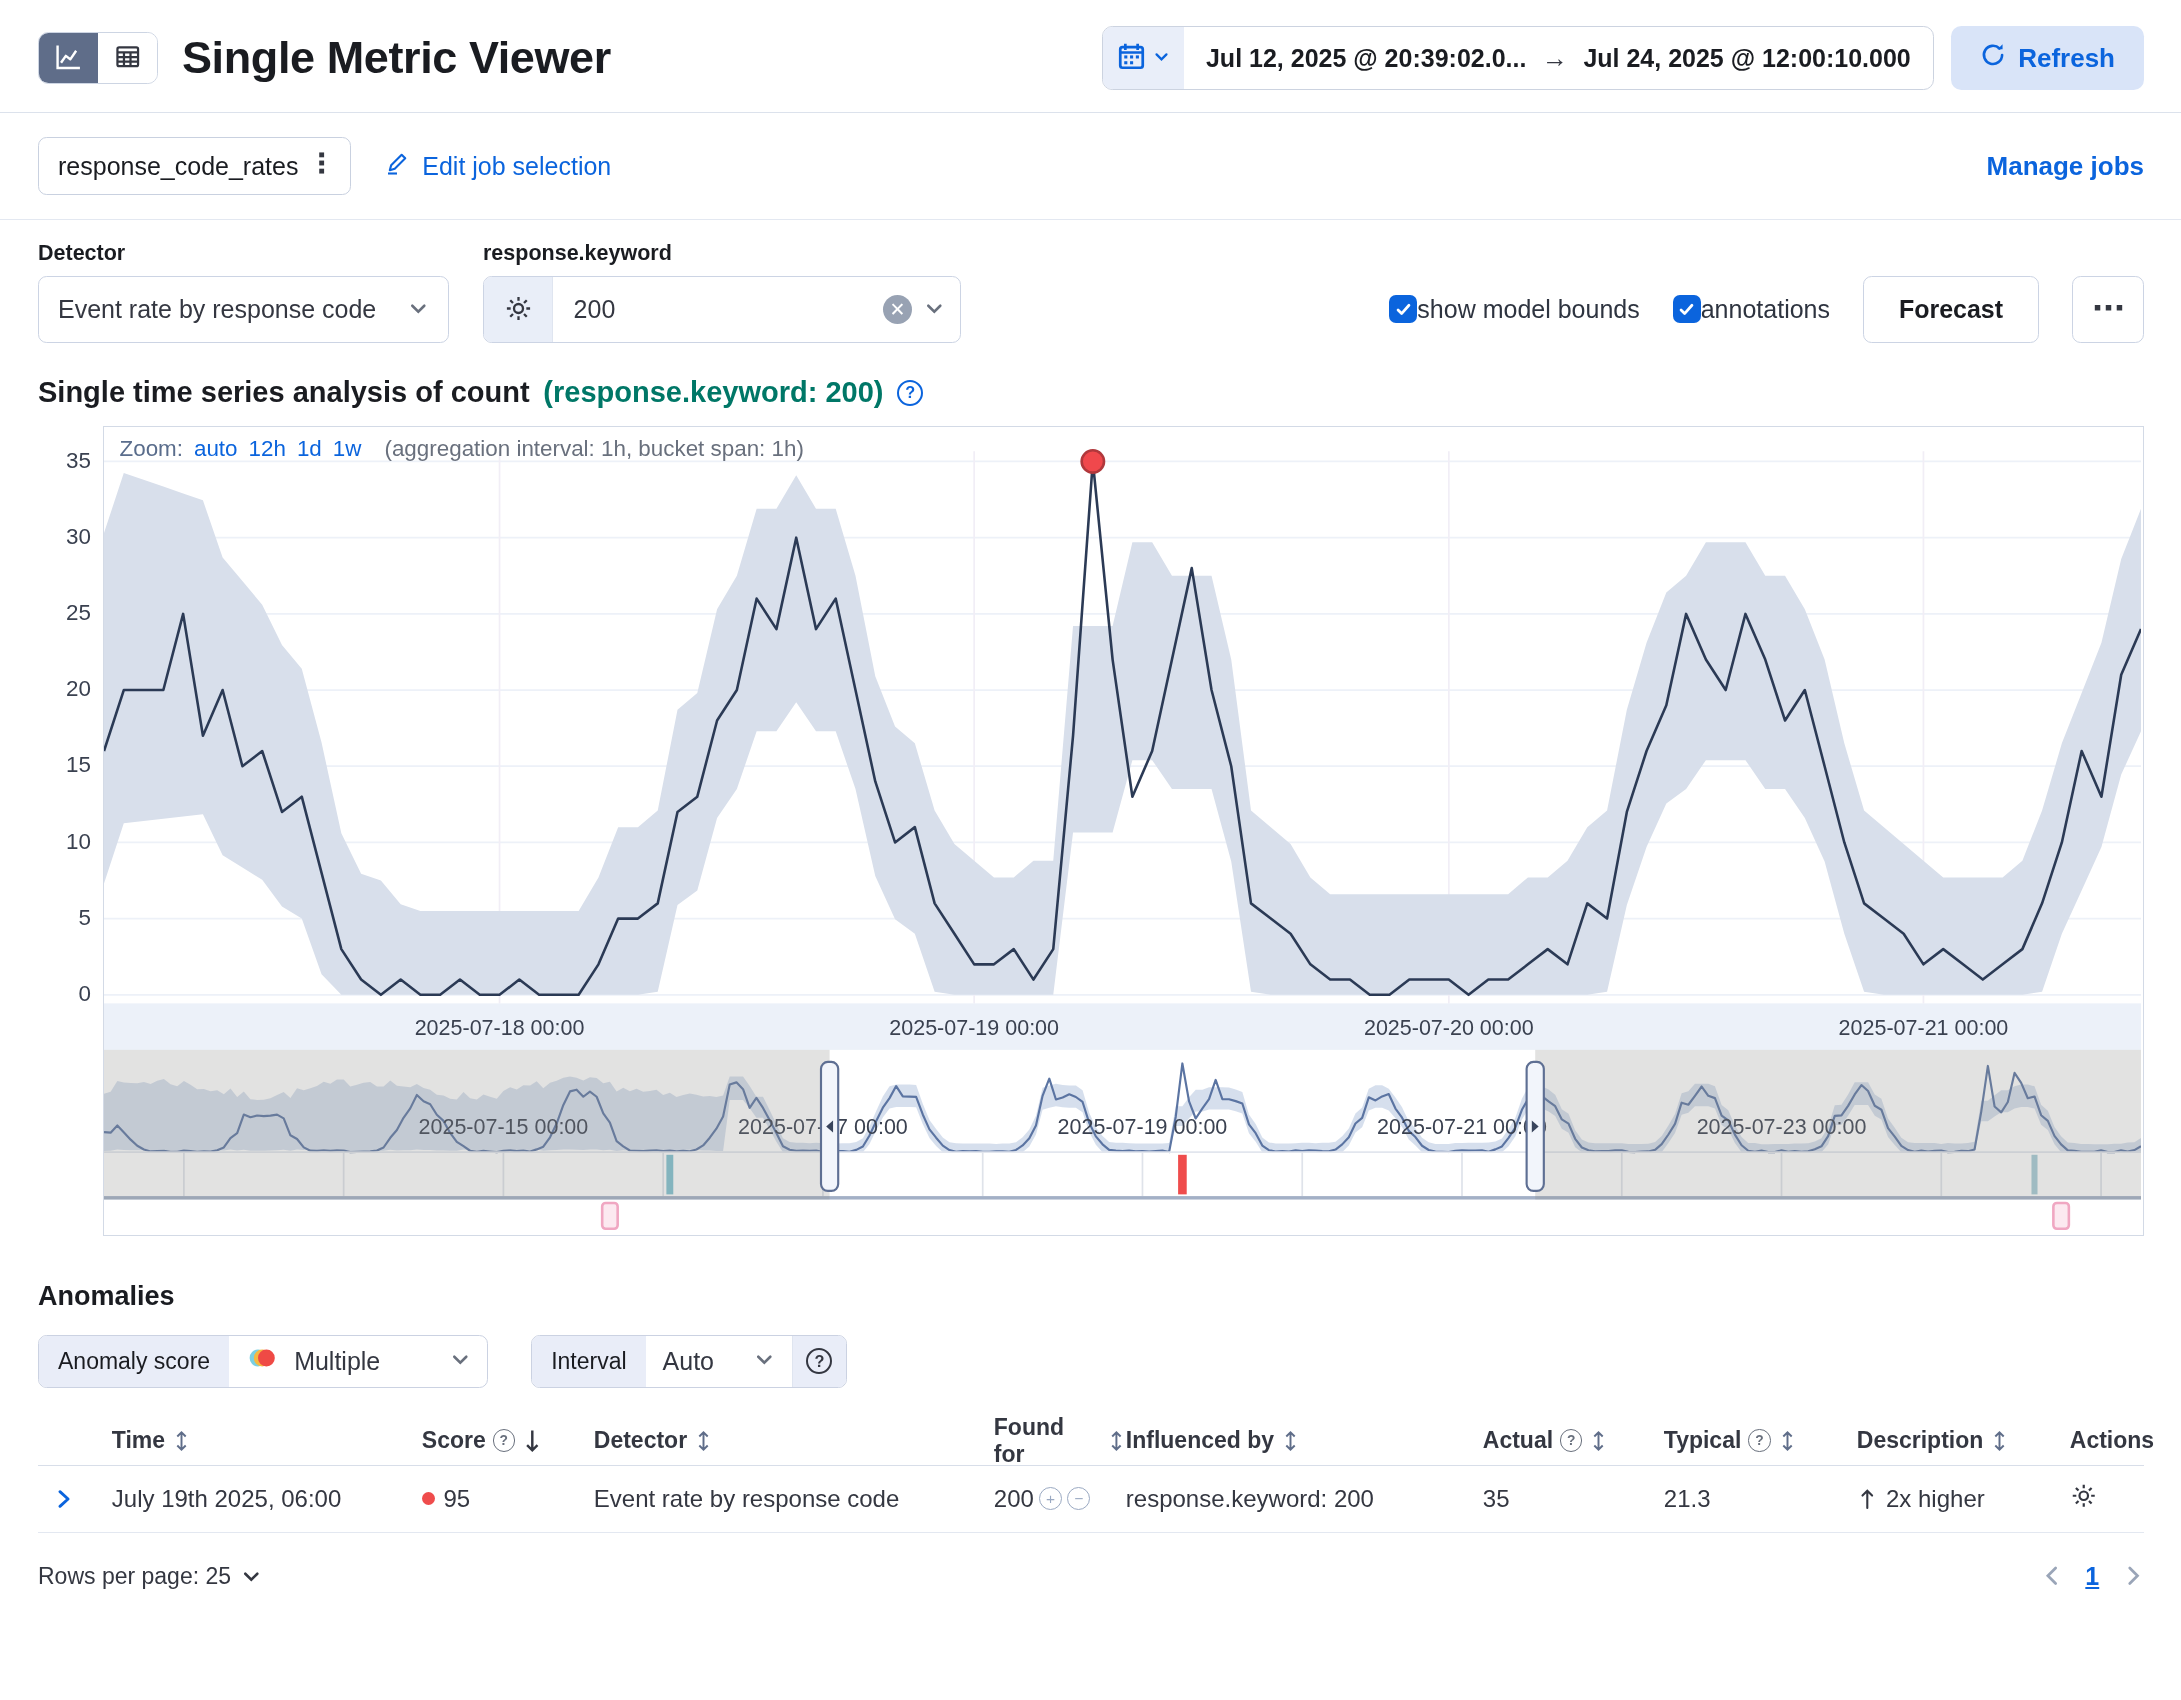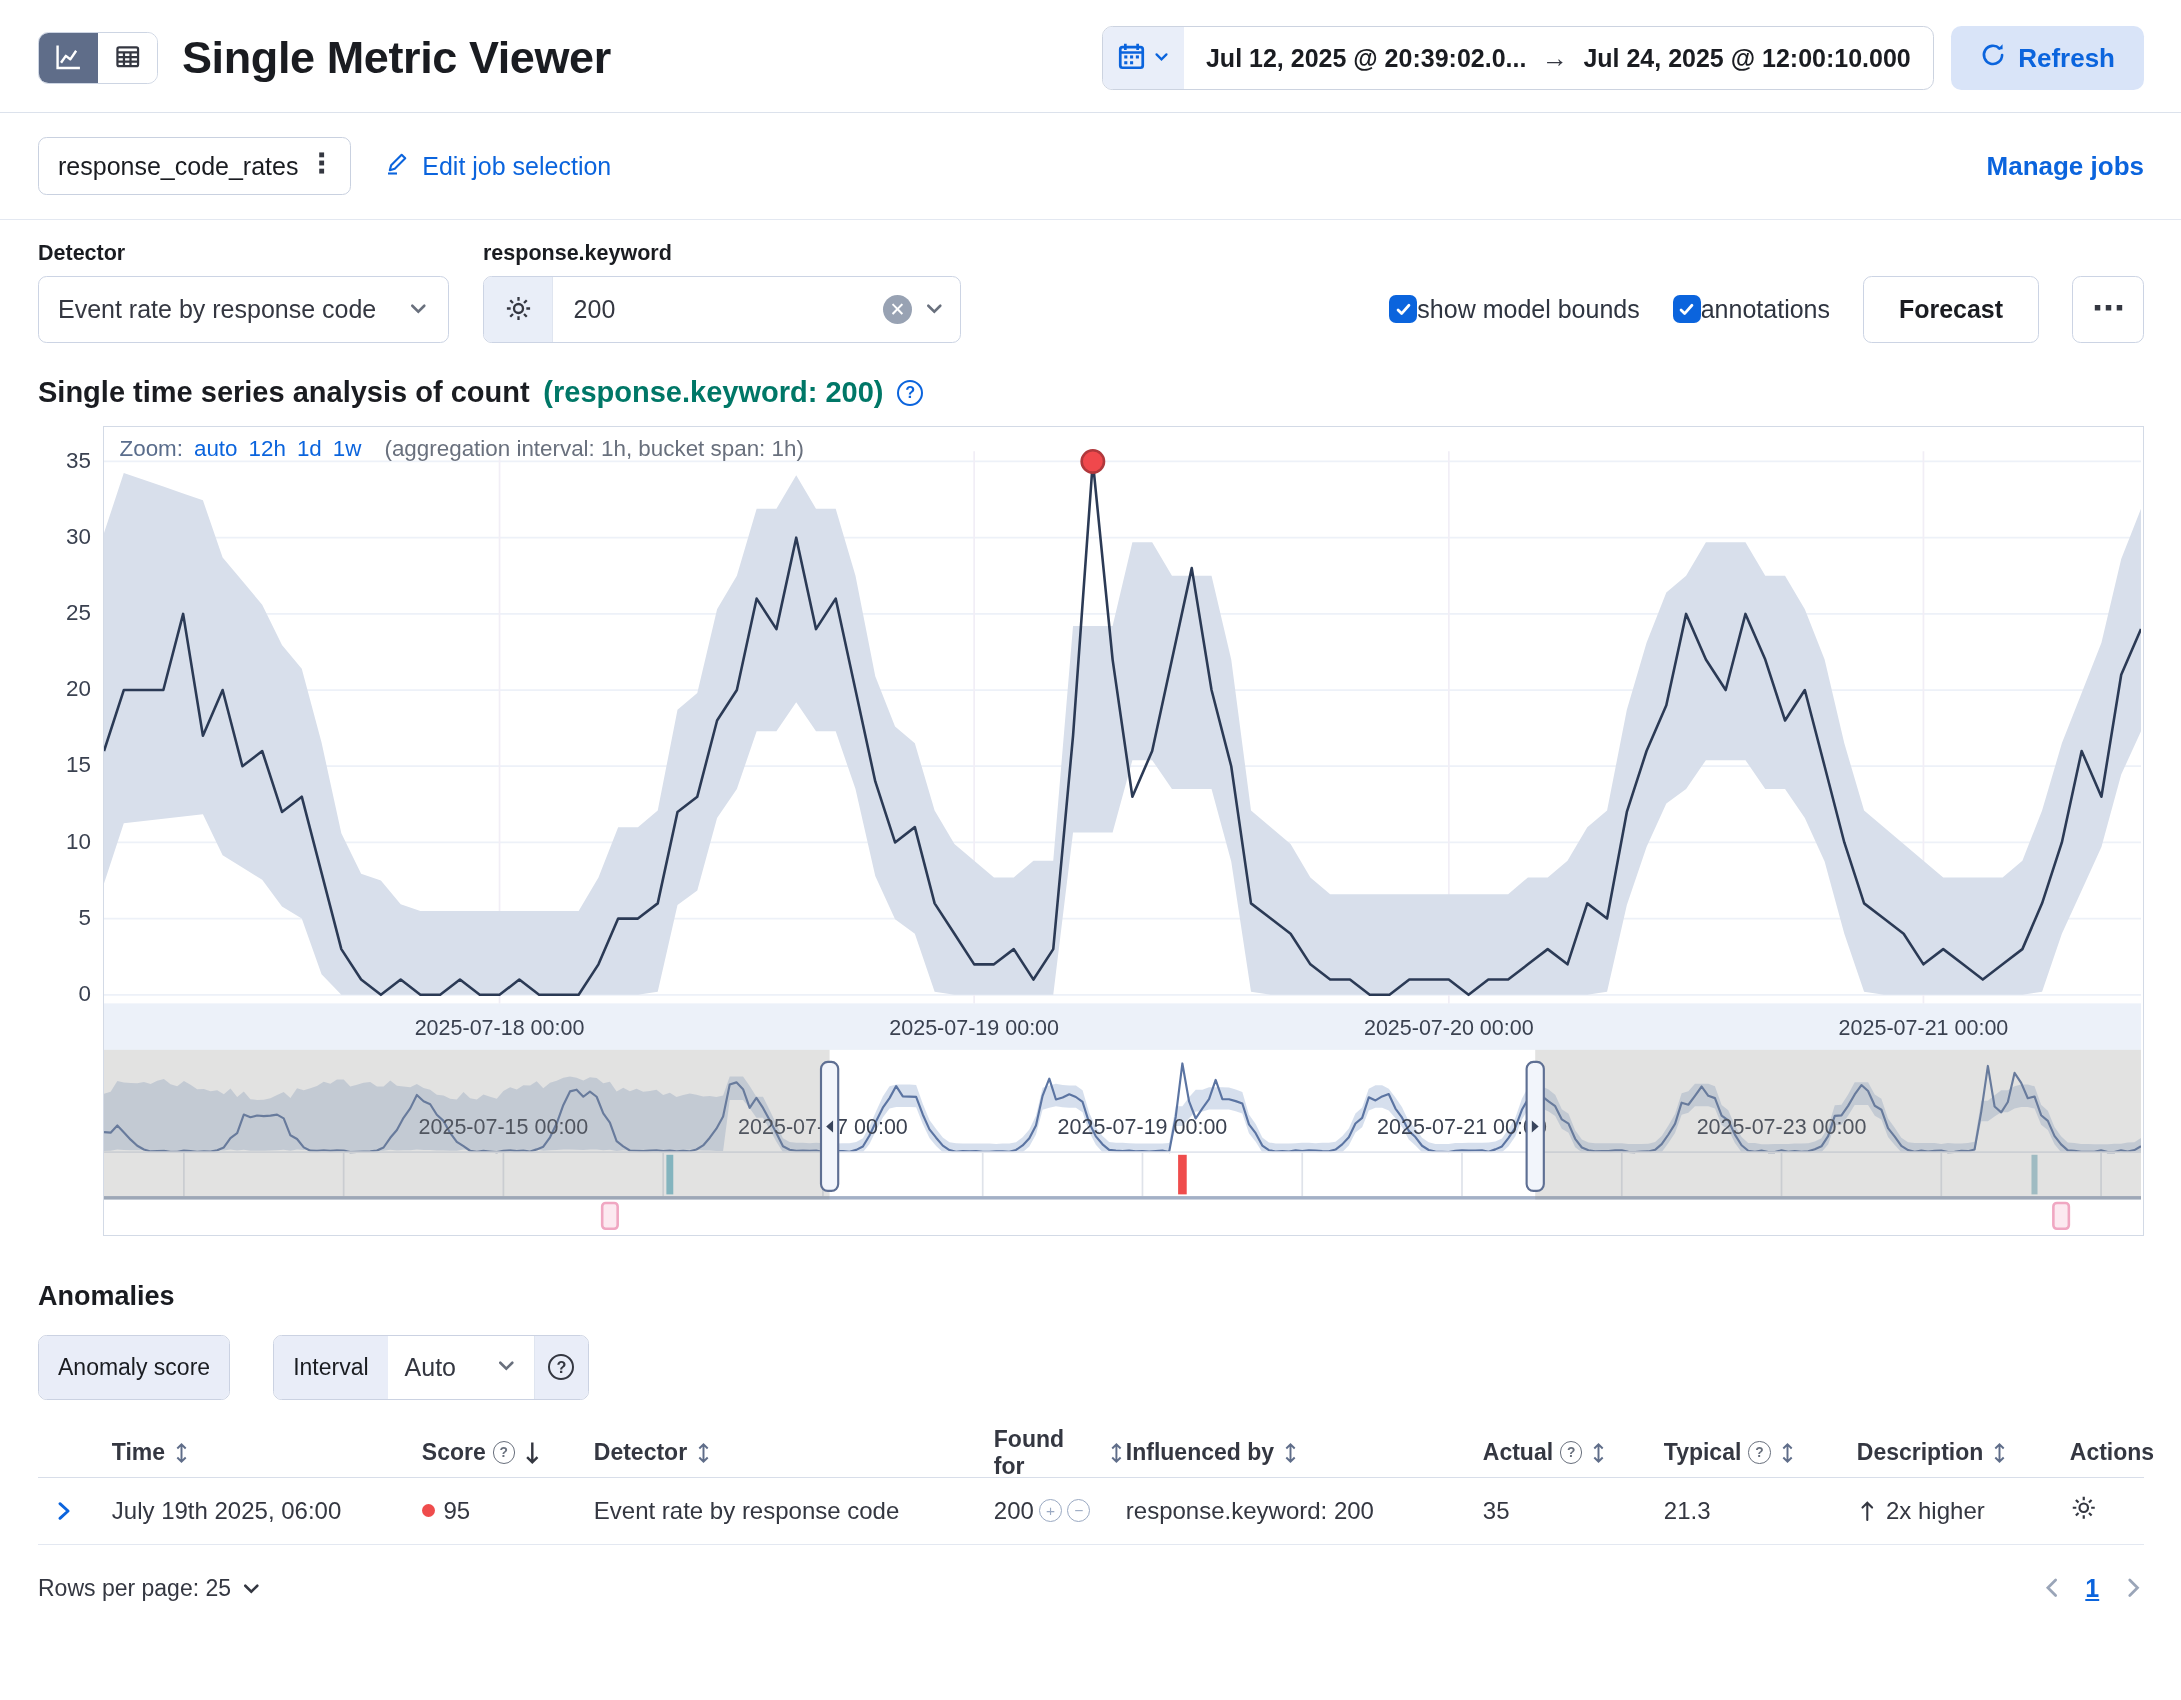--- a/index.html
+++ b/index.html
@@ -66,21 +66,21 @@
   .plot-box { position:absolute; left:65px; top:0; width:2041px; height:810px; border:1.7px solid #d3dae6; background:#fff; }
   .plot-box svg { position:absolute; left:0; top:0; }
   .zoom-bar { position:absolute; left:15.5px; top:8.6px; display:flex; align-items:baseline; gap:11px; font-size:22.4px; }
   .zoom-bar .zlabel { color:#5a6d8c; }
   .zoom-bar .zlink { color:#0b64dd; cursor:pointer; }
   .zoom-bar .znote { color:#69707d; margin-left:12px; }
 
   
   .anom-heading { font-size:27px; font-weight:700; color:#1a1c21; padding-top:38px; }
   .anom-controls { display:flex; align-items:center; gap:43px; padding-top:22.4px; }
-  .compound { display:flex; align-items:stretch; height:65px; border:1.7px solid #cbd2e2; border-radius:8.6px; overflow:hidden; background:#fff; }
+  .compound { display:flex; align-items:stretch; height:53px; border:1.7px solid #cbd2e2; border-radius:8.6px; overflow:hidden; background:#fff; }
   .compound .lab { background:#e9edf8; display:flex; align-items:center; padding:0 19px; font-size:23px; color:#1a1c21; }
   .compound .value-seg { display:flex; align-items:center; gap:12px; padding:0 17px; font-size:25px; color:#343741; cursor:pointer; }
   .compound .help-seg { background:#e9edf8; display:flex; align-items:center; padding:0 13.8px; border-left:1.7px solid #dfe5f0; }
   .sev-select { width:258px; }
   .interval-select { width:146px; justify-content:space-between; }
 
   .anomaly-table { margin-top:26px; }
   .tgrid { display:grid; grid-template-columns: 60px 310px 172px 400px 132px 357px 181px 193px 213px 75px; align-items:center; padding-left:13.8px; }
   .thead { height:52px; border-bottom:1.7px solid #d8dee9; }
   .th { display:flex; align-items:center; gap:6.9px; font-size:23px; font-weight:600; color:#343741; cursor:pointer; }
@@ -330,20 +330,35 @@
       <span class="znote">(aggregation interval: 1h, bucket span: 1h)</span>
     </div>
   </div>
 </div>
 
 <div class="anom-heading px">Anomalies</div>
 
 <div class="anom-controls px">
   <div class="compound">
     <div class="lab">Anomaly score</div>
+    <div class="value-seg sev-select">
+      <span>
+        <svg width="36" height="24" viewBox="0 0 30 20">
+          <circle cx="10" cy="10" r="7" fill="#7ad0e2"></circle>
+          <circle cx="13.5" cy="10" r="7" fill="#f5b840"></circle>
+          <circle cx="17" cy="10" r="7" fill="#ef4a45"></circle>
+        </svg>
+      </span>
+      <span style="flex:1">Multiple</span>
+      <span>
+        <svg width="20.6" height="20.6" viewBox="0 0 12 12" fill="none" stroke="#69707d" stroke-width="1.5" stroke-linecap="round">
+            <path d="M2.5 4.5L6 8l3.5-3.5"></path>
+          </svg>
+      </span>
+    </div>
   </div>
   <div class="compound">
     <div class="lab">Interval</div>
     <div class="value-seg interval-select">
       <span>Auto</span>
       <span>
         <svg width="20.6" height="20.6" viewBox="0 0 12 12" fill="none" stroke="#69707d" stroke-width="1.5" stroke-linecap="round">
             <path d="M2.5 4.5L6 8l3.5-3.5"></path>
           </svg>
       </span>

